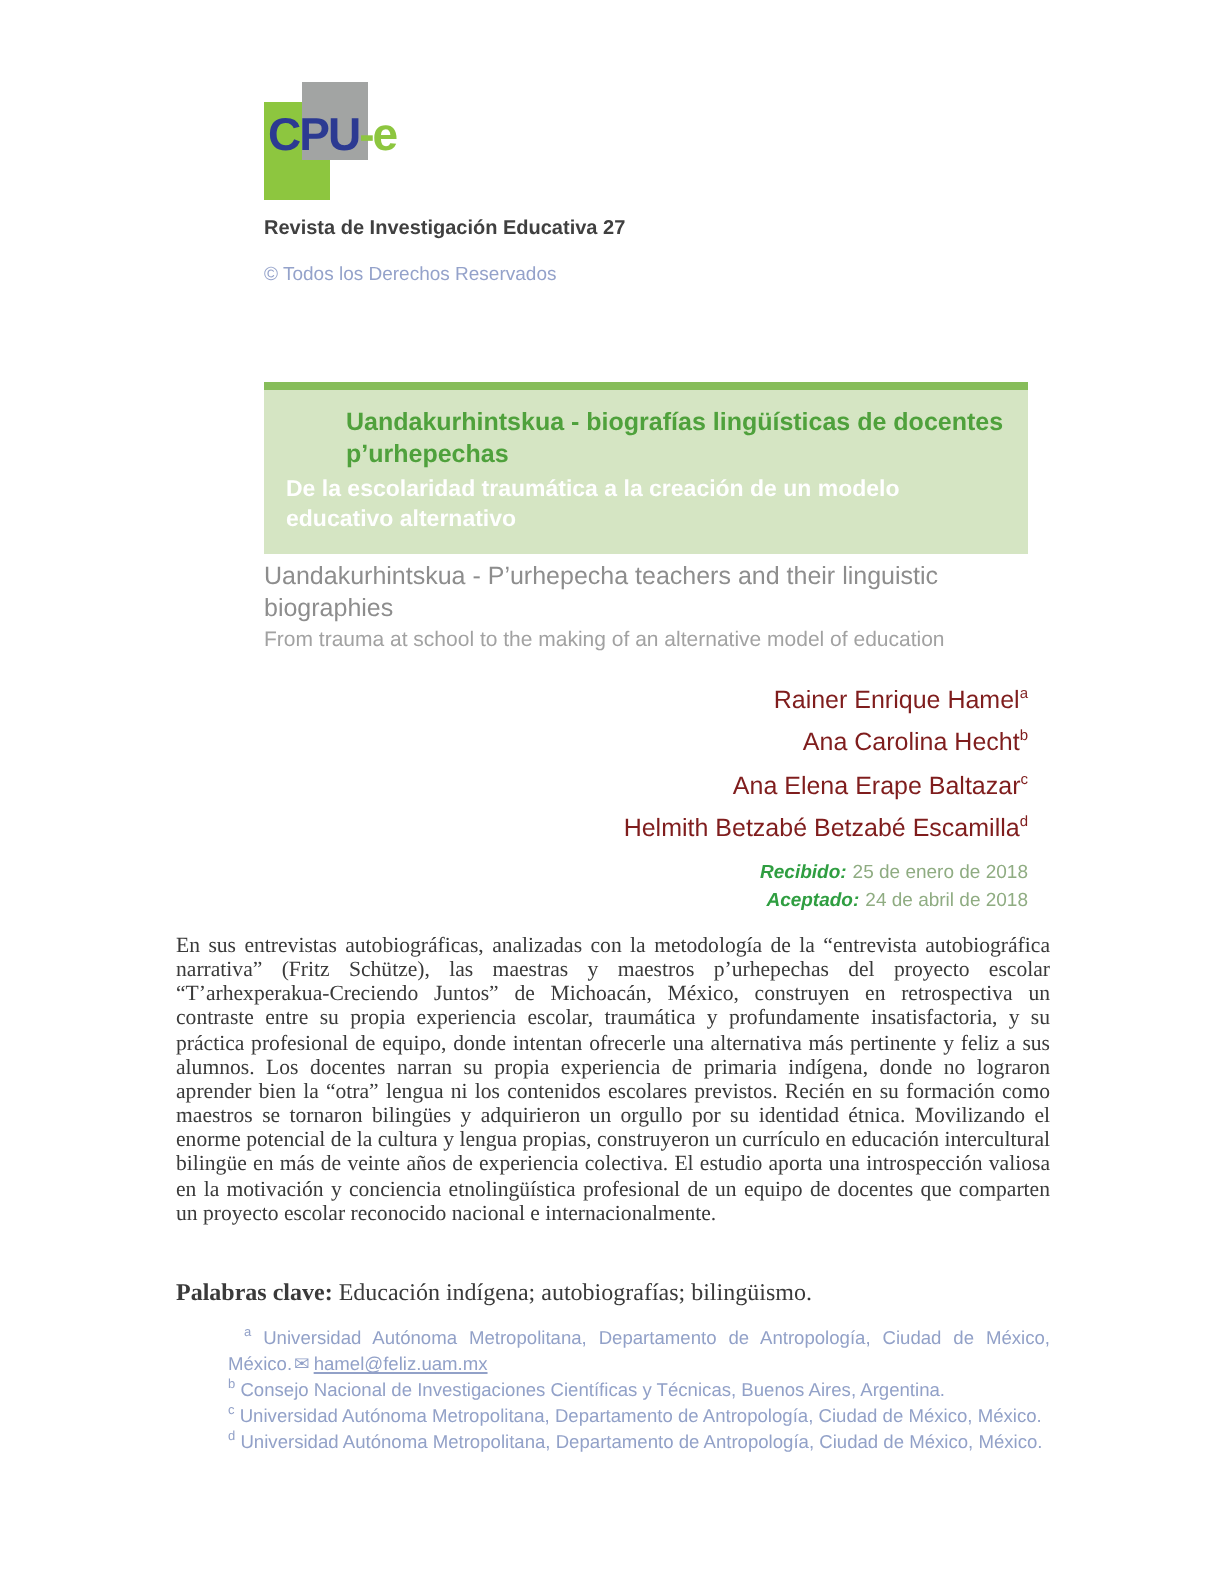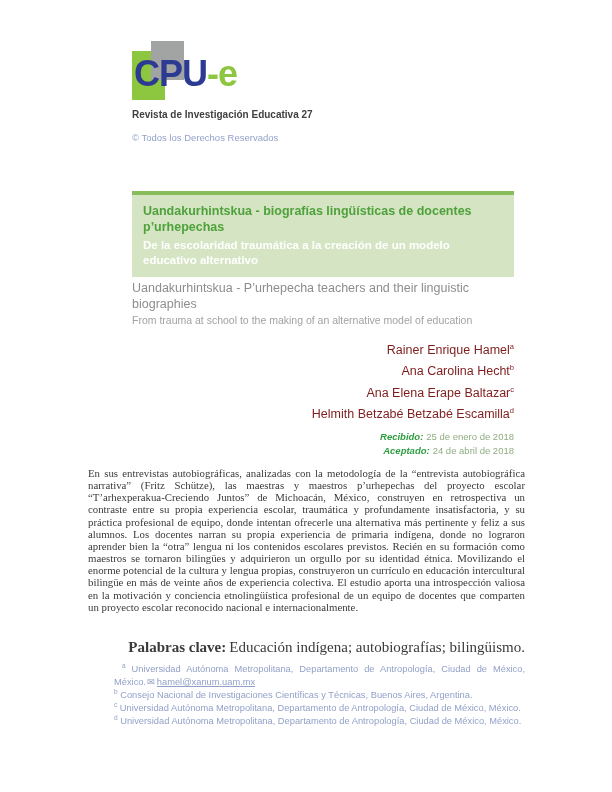--- a/index.html
+++ b/index.html
@@ -7,31 +7,31 @@
     position:relative;
     width:612px;height:792px;
     background:#ffffff;
     font-family:"Liberation Sans",sans-serif;
     overflow:hidden;
   }
   
   .logo{position:absolute;left:132px;top:41px;width:140px;height:60px;}
   .logo-green{position:absolute;left:0;top:10px;width:33px;height:49px;background:#8dc63f;z-index:1;}
   .logo-gray{position:absolute;left:19px;top:0;width:33px;height:39px;background:#a2a4a3;z-index:2;}
-  .logo-text{position:absolute;left:2px;top:15px;z-index:3;font-size:36px;font-weight:700;letter-spacing:-1px;line-height:1;}
+  .logo-text{position:absolute;left:2px;top:15px;z-index:3;font-size:23px;font-weight:700;letter-spacing:-1px;line-height:1;}
   .logo-cpu{color:#2c3a92;}
   .logo-e{color:#8dc63f;}
   
   .journal-title{position:absolute;left:132px;top:109px;font-size:10px;font-weight:700;color:#404040;}
   .journal-meta{position:absolute;left:132px;top:130px;font-size:9.5px;line-height:15.2px;color:#94a2ca;}
   
   .banner{position:absolute;left:132px;top:191px;width:382px;}
   .banner-bar{height:4px;background:#87bd5a;}
   .banner-body{background:#d5e5c3;padding:8px 11px 9px 11px;}
-  .title-es{font-size:12.5px;font-weight:700;color:#4fa13c;line-height:16px;}
+  .title-es{font-size:12.5px;font-weight:700;color:#4fa13c;line-height:16px;margin-left:30px;}
   .subtitle-es{font-size:11.5px;font-weight:700;color:#ffffff;line-height:15px;margin-top:3px;}
   
   .title-en{position:absolute;left:132px;top:281px;width:392px;font-size:12.5px;color:#8d8d8d;line-height:15.5px;}
   .subtitle-en{position:absolute;left:132px;top:314px;width:400px;font-size:10.5px;color:#a2a2a2;}
   
   .authors{position:absolute;right:98px;top:340px;text-align:right;color:#7f1d1d;font-size:12.5px;line-height:21.3px;}
   .authors sup{font-size:7.5px;line-height:0;}
   
   .dates{position:absolute;right:98px;top:430px;text-align:right;font-size:9.5px;line-height:14px;}
   .date-label{color:#2f9e41;font-weight:700;font-style:italic;}
@@ -39,21 +39,21 @@
   
   .abstract{
     position:absolute;left:88px;top:467px;width:437px;
     font-family:"Liberation Serif",serif;
     font-size:10.8px;line-height:12.15px;
     text-align:justify;color:#3a3a3a;
   }
   .keywords{
     position:absolute;left:88px;top:639px;width:437px;
     font-family:"Liberation Serif",serif;
-    font-size:15px;color:#3a3a3a;text-align:right;
+    font-size:12px;color:#3a3a3a;
   }
   .keywords-label{font-weight:700;}
   .keywords-text{margin-left:3px;}
   
   .footnotes{position:absolute;left:114px;top:663px;width:411px;font-size:9.3px;line-height:13.1px;color:#92a1c8;}
   .footnotes p{margin:0;}
   .fn-a{text-align:justify;text-indent:8px;}
   .footnotes sup{font-size:6.5px;line-height:0;}
   .email-icon{margin:0 2px 0 1px;}
   .email-link{color:#92a1c8;text-decoration:underline;cursor:pointer;}
@@ -97,19 +97,19 @@
     <div><span class="date-label">Aceptado:</span><span class="date-value">24 de abril de 2018</span></div>
   </div>
 
   <div class="abstract">En sus entrevistas autobiográficas, analizadas con la metodología de la “entrevista autobiográfica narrativa” (Fritz Schütze), las maestras y maestros p’urhepechas del proyecto escolar “T’arhexperakua-Creciendo Juntos” de Michoacán, México, construyen en retrospectiva un contraste entre su propia experiencia escolar, traumática y profundamente insatisfactoria, y su práctica profesional de equipo, donde intentan ofrecerle una alternativa más pertinente y feliz a sus alumnos. Los docentes narran su propia experiencia de primaria indígena, donde no lograron aprender bien la “otra” lengua ni los contenidos escolares previstos. Recién en su formación como maestros se tornaron bilingües y adquirieron un orgullo por su identidad étnica. Movilizando el enorme potencial de la cultura y lengua propias, construyeron un currículo en educación intercultural bilingüe en más de veinte años de experiencia colectiva. El estudio aporta una introspección valiosa en la motivación y conciencia etnolingüística profesional de un equipo de docentes que comparten un proyecto escolar reconocido nacional e internacionalmente.</div>
 
   <div class="keywords">
     <span class="keywords-label">Palabras clave:</span><span class="keywords-text">Educación indígena; autobiografías; bilingüismo.</span>
   </div>
 
   <div class="footnotes">
-    <p class="fn-a"><sup>a</sup> <span>Universidad Autónoma Metropolitana, Departamento de Antropología, Ciudad de México, México.</span><span class="email-icon">✉</span><a class="email-link">hamel@xanum.uam.mx</a></p>
+    <p class="fn-a"><sup>a</sup> <span>Universidad Autónoma Metropolitana, Departamento de Antropología, Ciudad de México, México.</span><span class="email-icon">✉</span><a class="email-link">hamel@feliz.uam.mx</a></p>
     <p><sup>b</sup> <span>Consejo Nacional de Investigaciones Científicas y Técnicas, Buenos Aires, Argentina.</span></p>
     <p><sup>c</sup> <span>Universidad Autónoma Metropolitana, Departamento de Antropología, Ciudad de México, México.</span></p>
     <p><sup>d</sup> <span>Universidad Autónoma Metropolitana, Departamento de Antropología, Ciudad de México, México.</span></p>
   </div>
 
 </div>
 
 </body></html>

